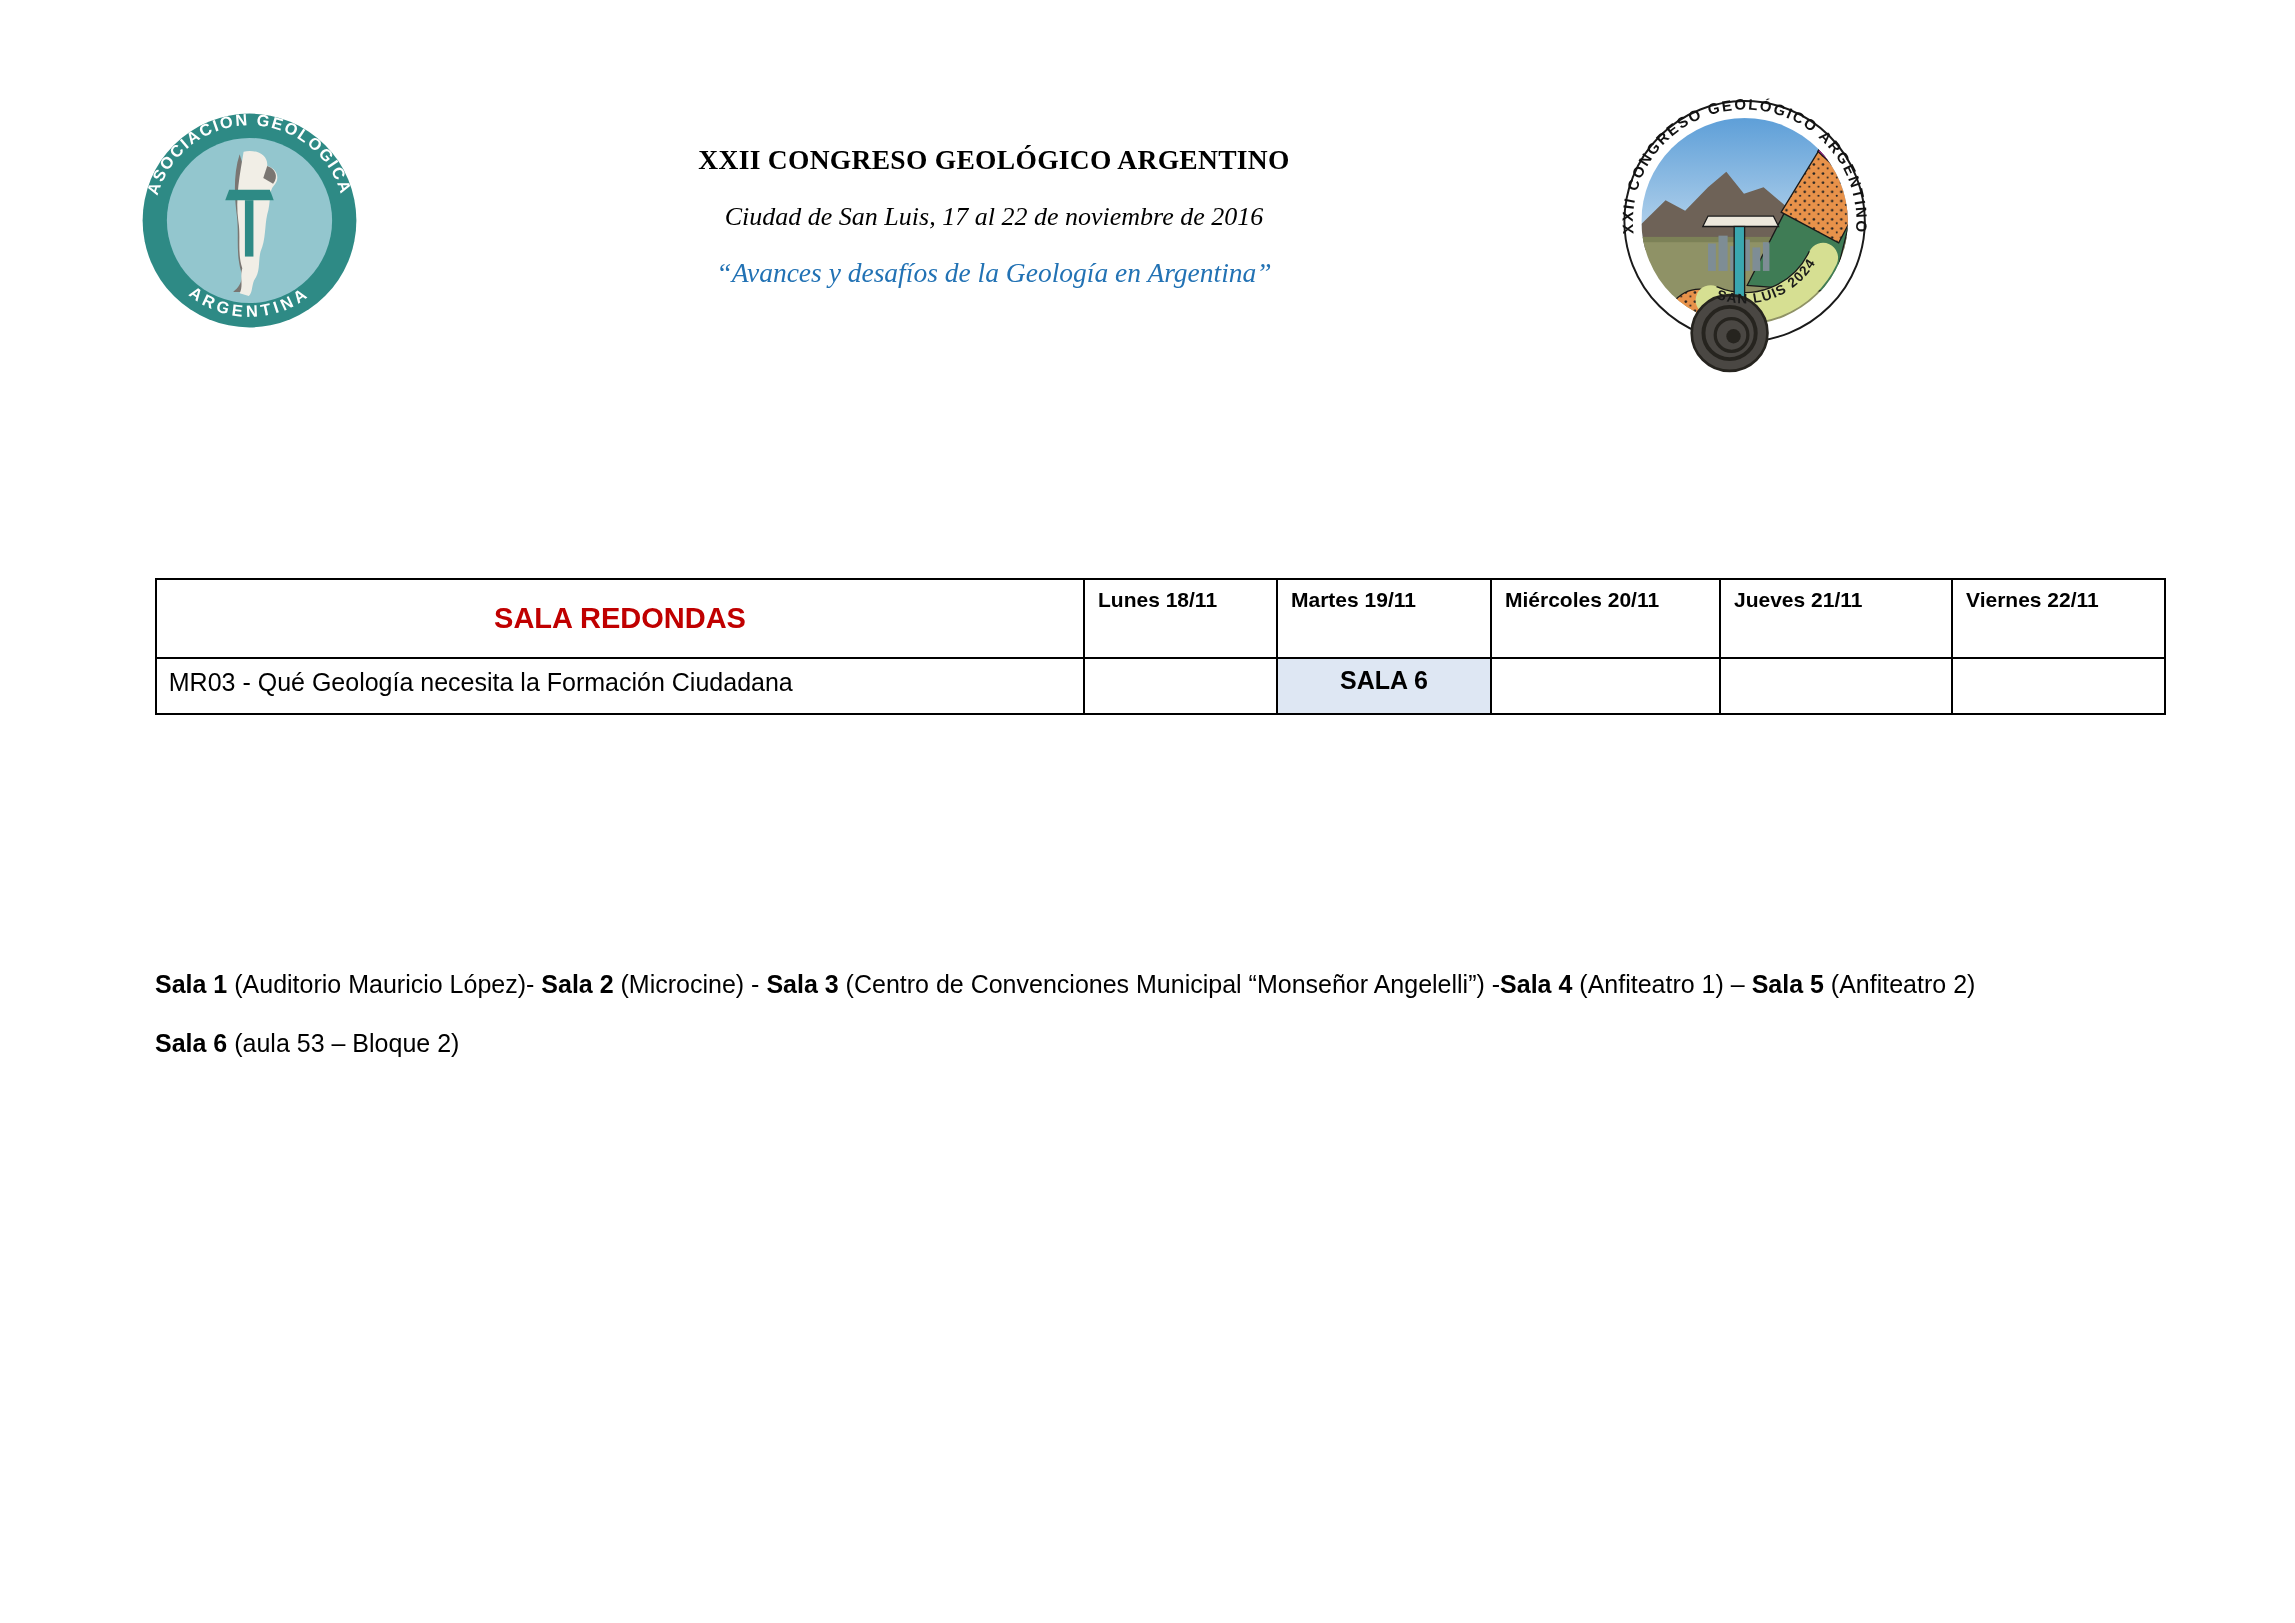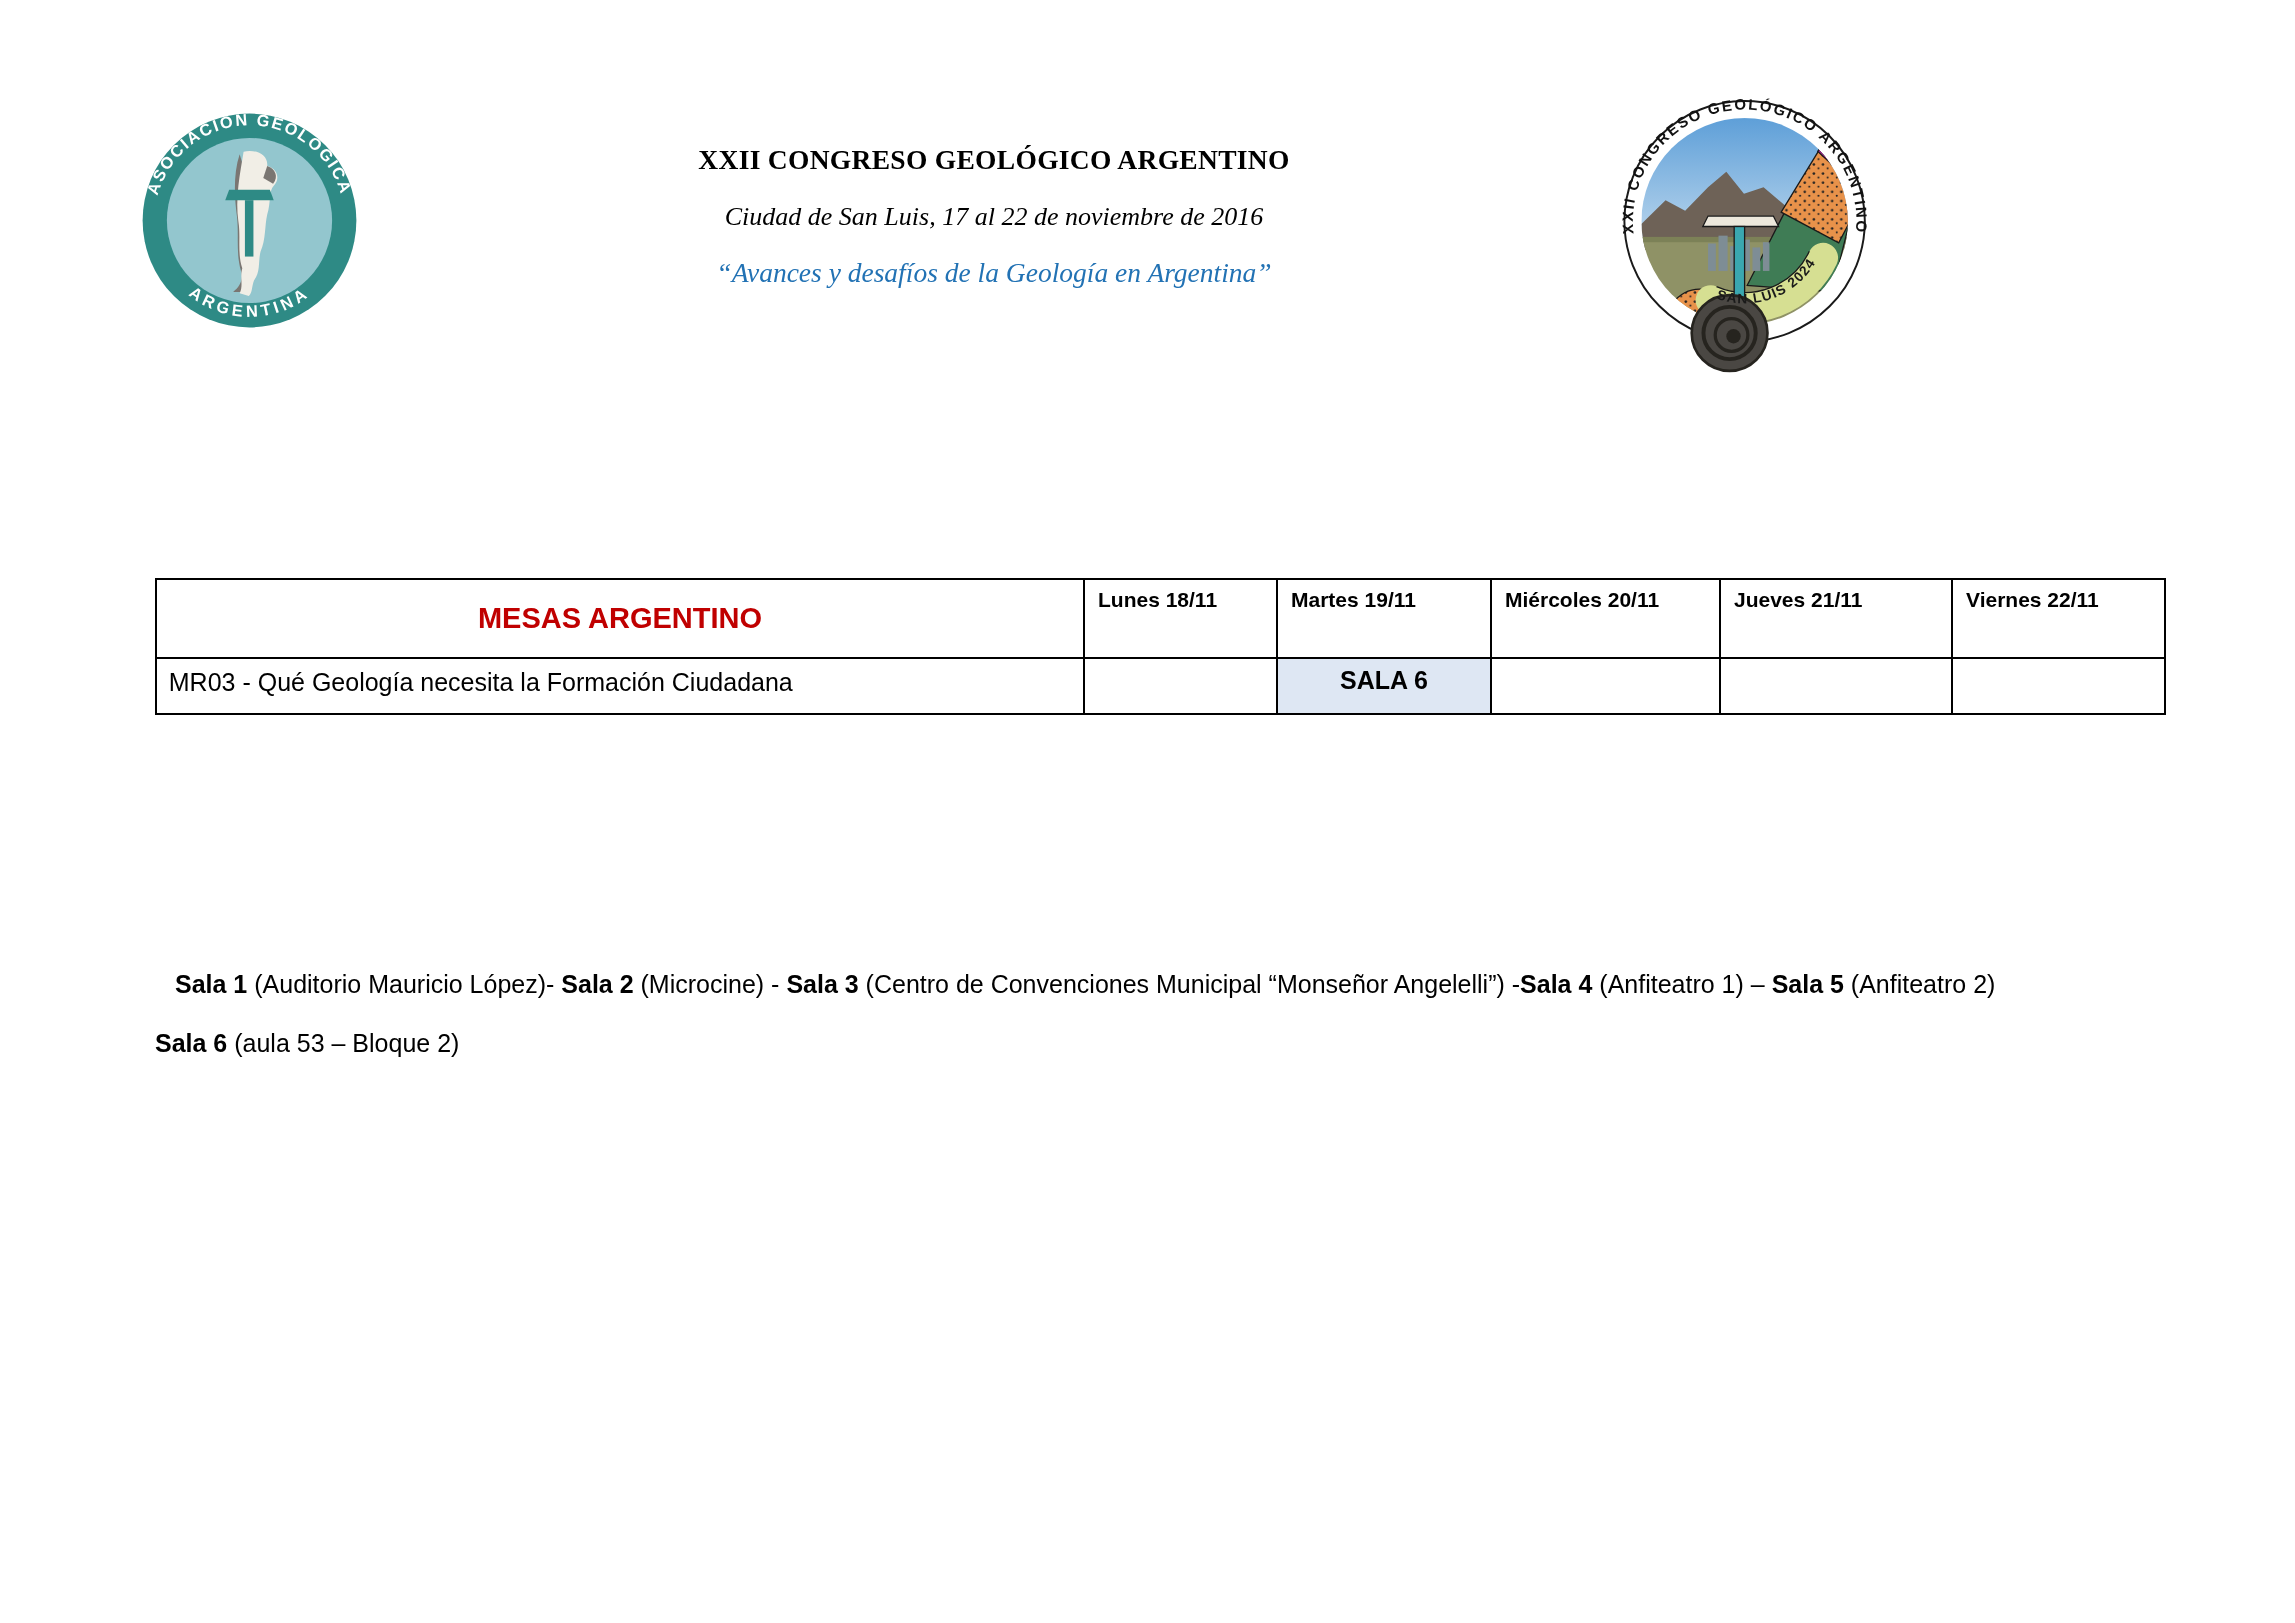--- a/index.html
+++ b/index.html
@@ -26,21 +26,21 @@
   .r85{height:56px;} .r120{height:79px;} .r90{height:59px;}
   .corner-header{font-weight:bold;font-size:26px;text-align:center;padding-top:5.2px !important;}
   .dia-header{font-weight:bold;font-size:26px;text-align:center;padding-top:5.2px !important;}
   .mesas-label{color:#C00000;font-weight:bold;font-size:29px;text-align:center;vertical-align:middle !important;}
   .day-header{font-weight:bold;font-size:21px;text-align:left;padding:7.9px 0 0 13px !important;}
   .row-label{font-size:25px;padding:9.2px 0 0 11.8px !important;}
   .sala-cell{background:#DEE7F3;font-weight:bold;font-size:25px;text-align:center;padding-top:6.5px !important;}
 
   
   .legend-line{position:absolute;left:155px;width:2042px;font-size:25px;white-space:pre-wrap;}
-  #legend-1{top:945px;margin-left:20px;}
+  #legend-1{top:945px;}
   #legend-2{top:1004px;}
   .legend-line b{font-weight:bold;}
 
   svg text{font-family:"Liberation Sans",sans-serif;}
 </style>
 </head>
 <body>
 
 <svg id="left-logo" width="219" height="219" viewBox="0 0 334 334">
   <circle cx="167" cy="167" r="163" fill="#2E8A85"></circle>
@@ -131,21 +131,21 @@
   <colgroup>
     <col style="width:928px">
       <col style="width:193px">
       <col style="width:214px">
     <col style="width:229px">
       <col style="width:232px">
       <col style="width:213px">
   </colgroup>
   <tbody>
   <tr class="r120">
-    <td class="mesas-label">MESAS ARGENTINO</td>
+    <td class="mesas-label">SALA REDONDAS</td>
     <td class="day-header">Lunes 18/11</td>
     <td class="day-header">Martes 19/11</td>
     <td class="day-header">Miércoles 20/11</td>
     <td class="day-header">Jueves 21/11</td>
     <td class="day-header">Viernes 22/11</td>
   </tr>
   <tr class="r85">
     <td class="row-label">MR03 - Qué Geología necesita la Formación Ciudadana</td>
     <td></td>
     <td class="sala-cell">SALA 6</td>

